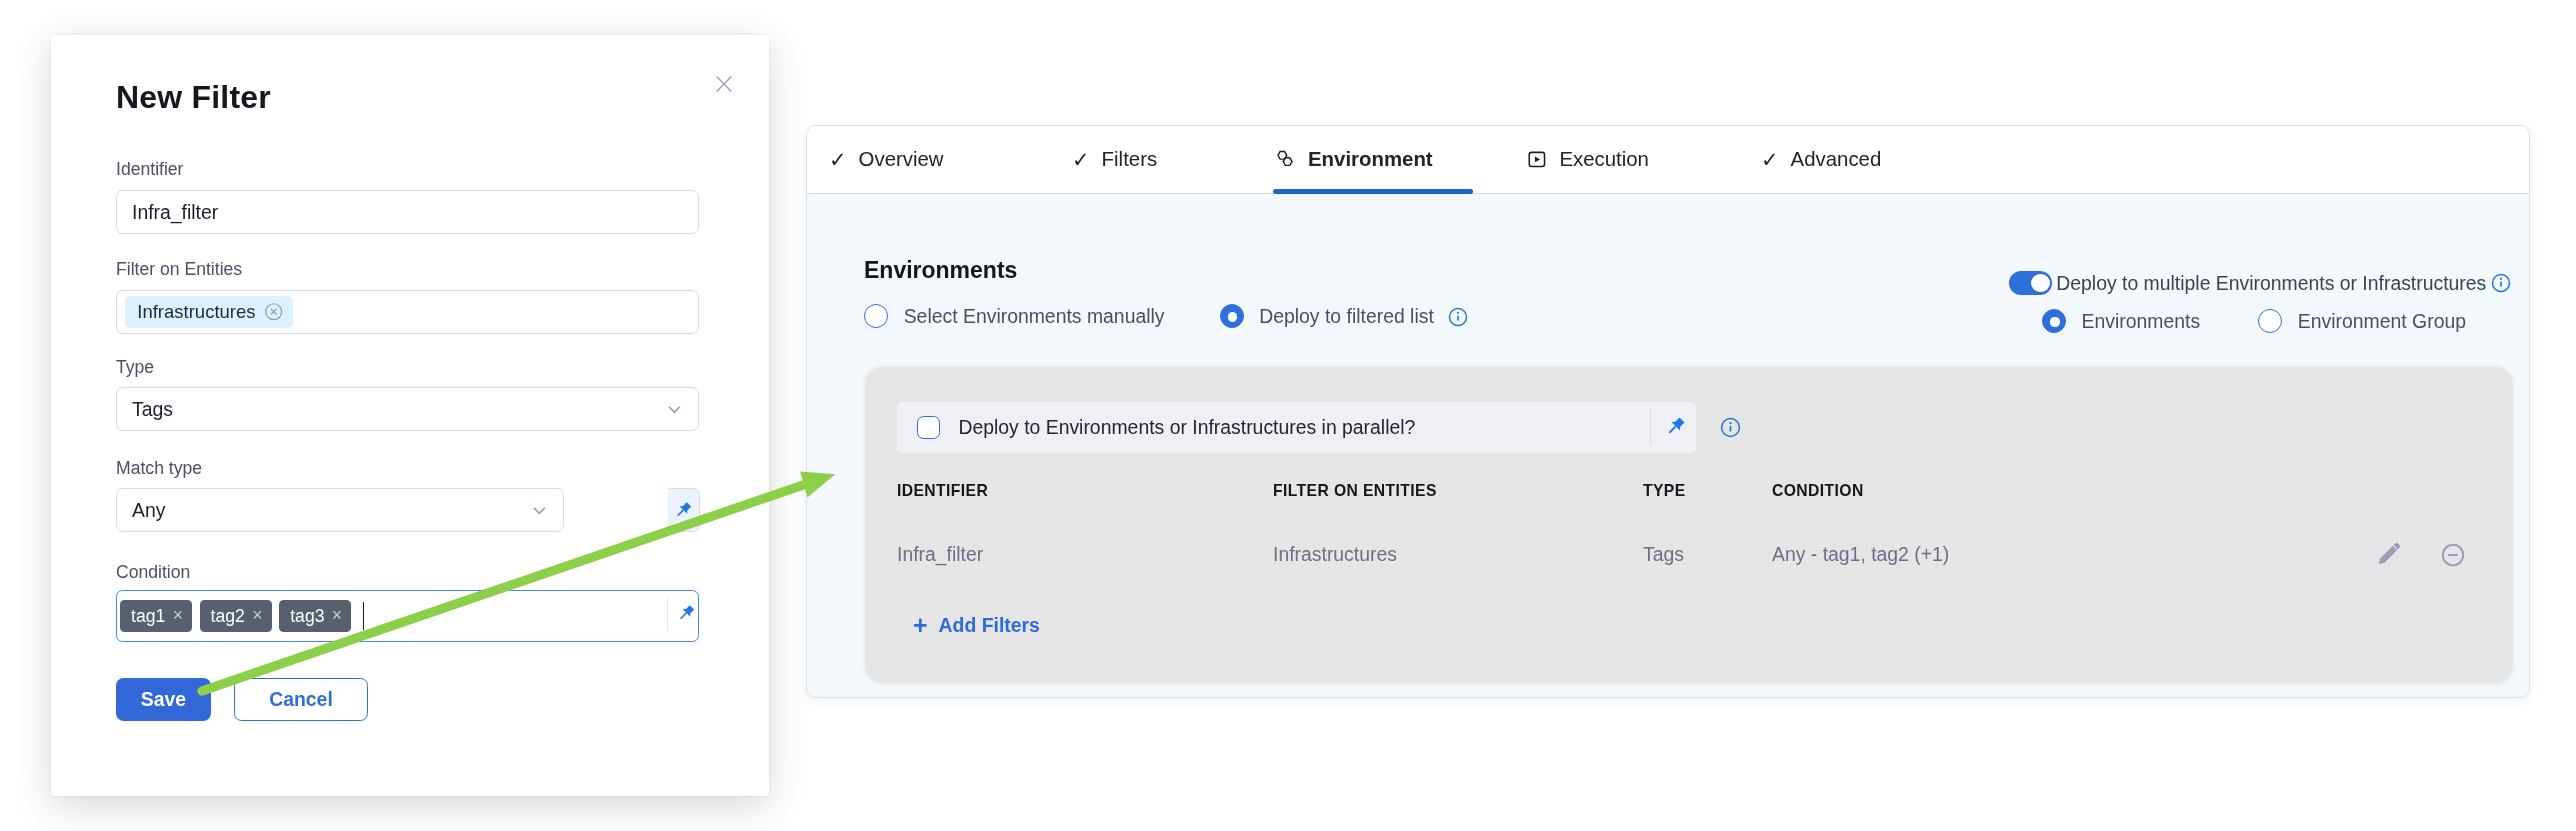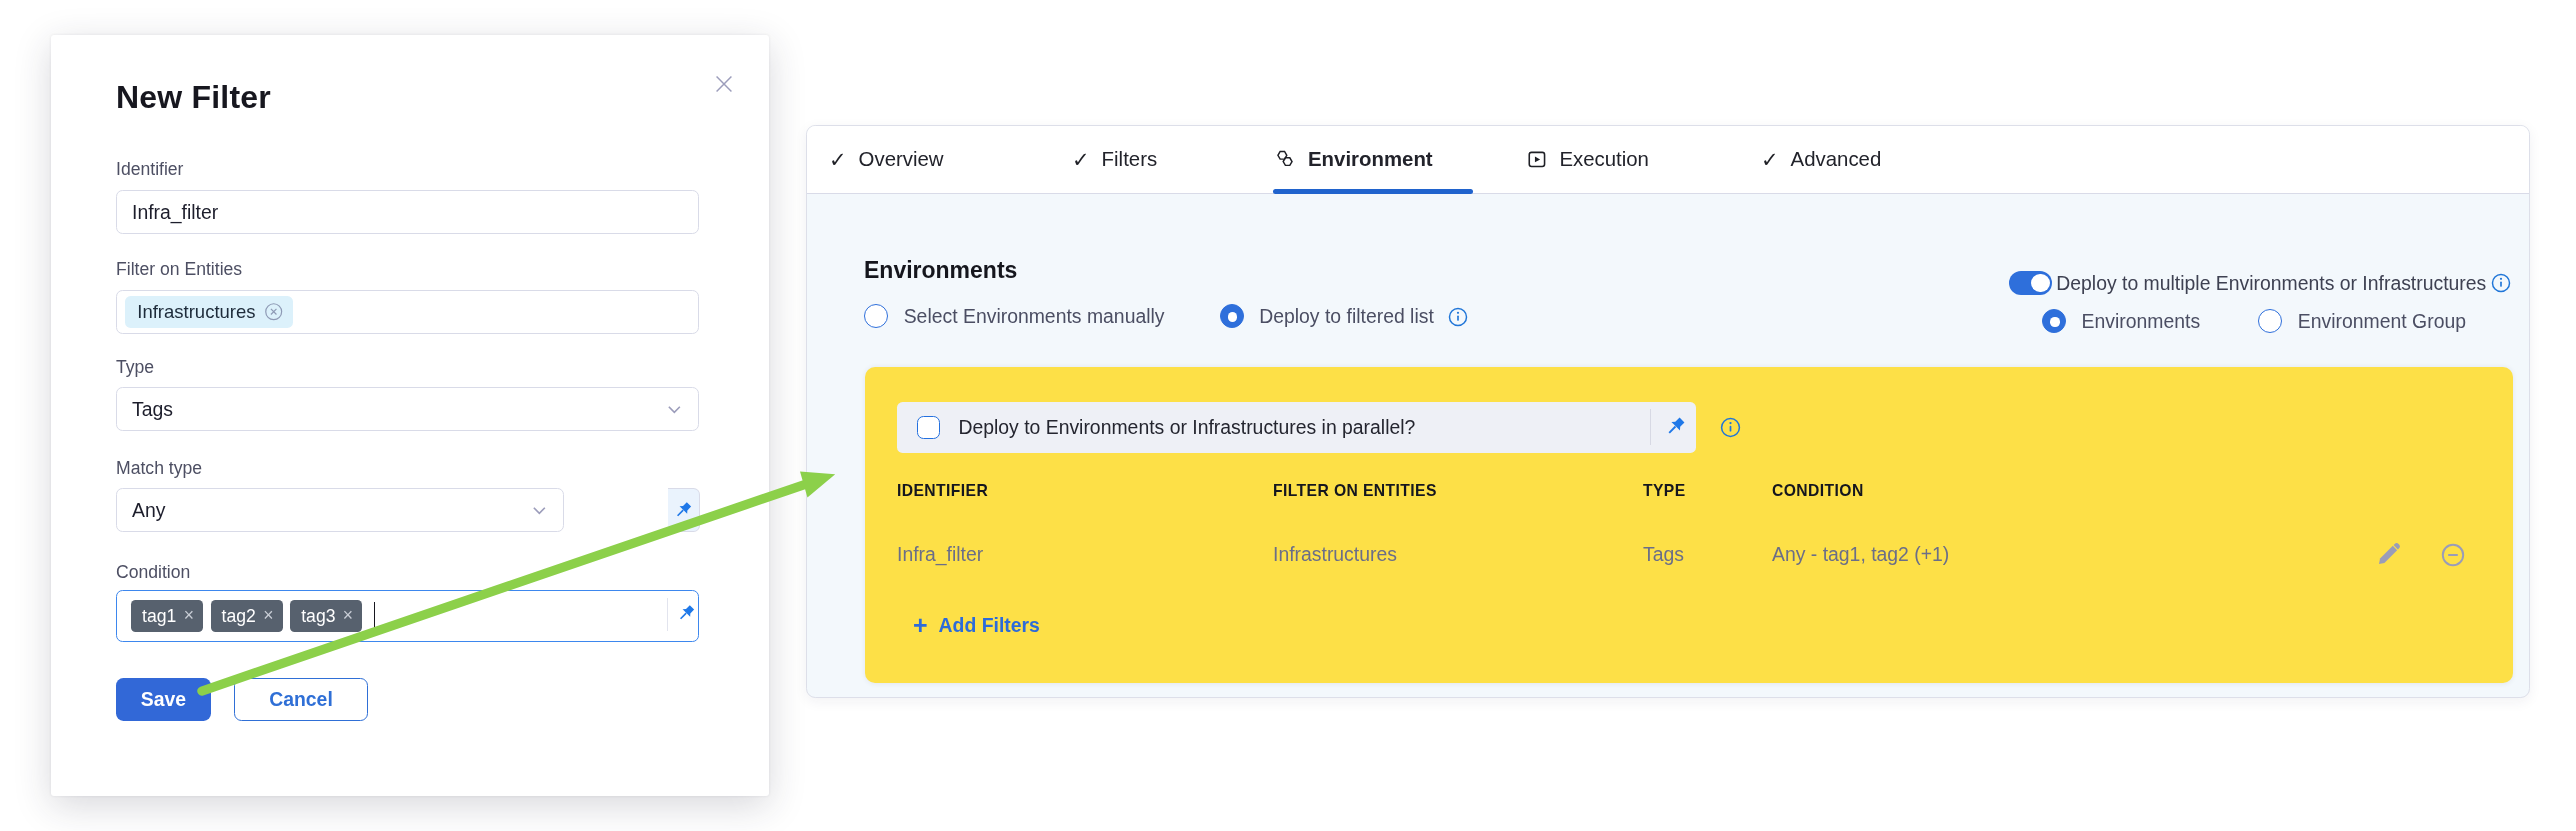--- a/index.html
+++ b/index.html
@@ -15,21 +15,21 @@
   .field-label { position:absolute; left:65px; font-size:17.6px; color:#4d4f63; }
   .tb { position:absolute; left:65px; width:583px; height:44px; background:#fff;
     border:0.9px solid #d9dbe8; border-radius:6.5px; display:flex; align-items:center; padding:0 15px;
     font-size:19.4px; color:#1d1e2c; }
   .chip-entity { display:inline-flex; align-items:center; gap:8.3px; background:#dcf1fb; border-radius:5.6px;
     height:31.5px; padding:0 9.3px 0 12px; font-size:18.5px; color:#1d2b3a; }
   .chev { margin-left:auto; }
   .pinbox { position:absolute; left:617px; width:32px; height:44px; background:#eaf3fd;
     border:0.9px solid #d9dbe8; border-left:none; border-radius:0 6.5px 6.5px 0; display:flex; align-items:center; justify-content:center; }
   .cond { position:absolute; left:65px; width:583px; height:52px; border:1.9px solid #3d87ee; border-radius:6.5px;
-    background:#fff; display:flex; align-items:center; padding:0 14px; gap:7.4px; }
+    background:#fff; display:flex; align-items:center; padding:0 3px; gap:7.4px; }
   .tagchip { display:inline-flex; align-items:center; gap:7.4px; background:#57616e; color:#fff;
     border-radius:4.6px; height:31.5px; padding:0 9.3px 0 11px; font-size:17.6px; }
   .tagchip .x { color:#c9ced6; font-size:17.6px; line-height:1; cursor:pointer; }
   .caret { width:1.9px; height:28px; background:#17171f; margin-left:3.7px; }
   .cond-div { position:absolute; left:550px; top:7.4px; width:0.9px; height:33px; background:#e2e4ee; }
   .cond-pin { position:absolute; left:559px; top:12px; }
   .btn-save { position:absolute; left:65px; top:643px; width:95px; height:43px; background:#3268d7;
     border-radius:7.4px; color:#fff; font-size:19.4px; font-weight:700; display:flex; align-items:center;
     justify-content:center; cursor:pointer; }
   .btn-cancel { position:absolute; left:183px; top:643px; width:134px; height:43px; background:#fff;
@@ -50,22 +50,22 @@
   .radio-row { position:absolute; display:flex; align-items:flex-end; }
   .radio { width:24px; height:24px; border-radius:50%; border:1.9px solid #2e6fdb; background:#fff; flex:0 0 auto; cursor:pointer; }
   .radio.sel { background:#2e6fdb; position:relative; border:1.9px solid #2e6fdb; }
   .radio.sel::after { content:""; position:absolute; left:7.4px; top:7.4px; width:9.3px; height:9.3px; border-radius:50%; background:#fff; }
   .radio-label { font-size:19.4px; color:#4b4e63; margin:0 0 0 15.7px; }
   .toggle-row { position:absolute; top:145px; right:16.7px; display:flex; align-items:center; gap:4px; }
   .toggle { width:43px; height:24px; background:#2e6fdb; border-radius:12px; position:relative; cursor:pointer; }
   .toggle::after { content:""; position:absolute; right:2.8px; top:2.8px; width:18.5px; height:18.5px; border-radius:50%; background:#fff; }
   .toggle-label { font-size:19.4px; color:#3e4152; }
 
-  .card { position:absolute; left:58px; top:241px; width:1648px; height:316px; background:#fde047;
-    border-radius:10px; box-shadow:0 0.9px 5.6px rgba(40,41,61,.08); }
+  .card { position:absolute; left:58px; top:241px; width:1648px; height:316px; background:#e5e5e5;
+    border-radius:18px; box-shadow:0 0.9px 5.6px rgba(40,41,61,.08); }
   .parallel-bar { position:absolute; left:31.5px; top:35px; width:799px; height:51px; background:#eef0f6;
     border-radius:5.6px; display:flex; align-items:center; padding:0 0 0 20.4px; }
   .cbx { width:23px; height:23px; border:1.9px solid #2470df; border-radius:6.5px; background:#fff; flex:0 0 auto; cursor:pointer; }
   .parallel-label { font-size:19.4px; color:#24252f; margin-left:18.5px; }
   .bar-div { position:absolute; left:753px; top:7.4px; width:0.9px; height:36px; background:#d7d9e4; }
   .bar-pin { position:absolute; left:767px; top:13px; cursor:pointer; }
   .card-info { position:absolute; left:854px; top:49px; cursor:pointer; }
 
   .th { position:absolute; font-size:15.7px; font-weight:700; color:#15161e; letter-spacing:0.4px; }
   .td { position:absolute; font-size:19.4px; color:#6b6e88; }

